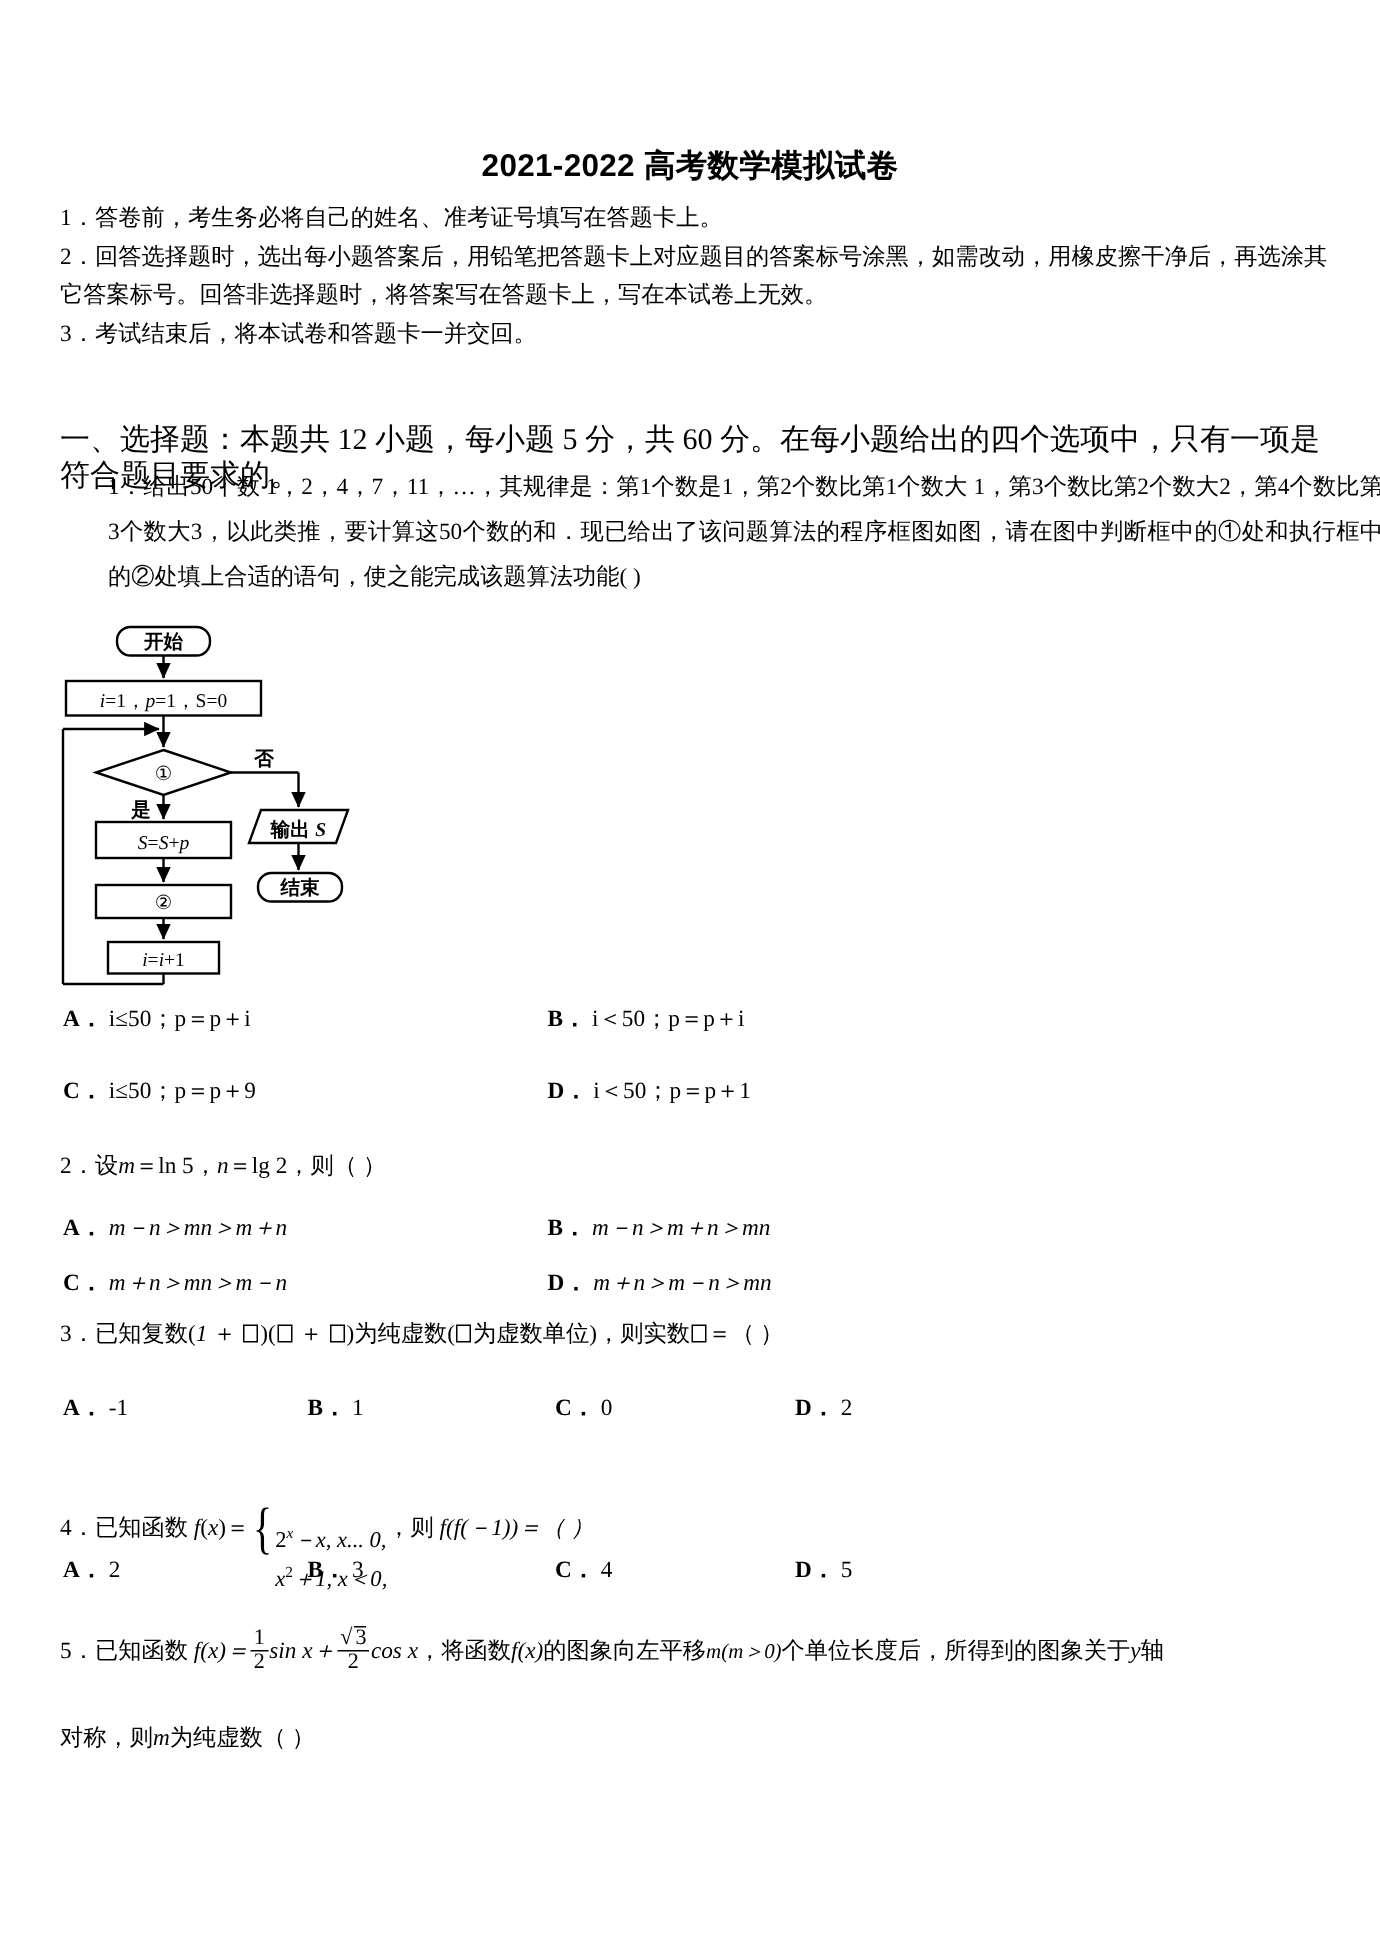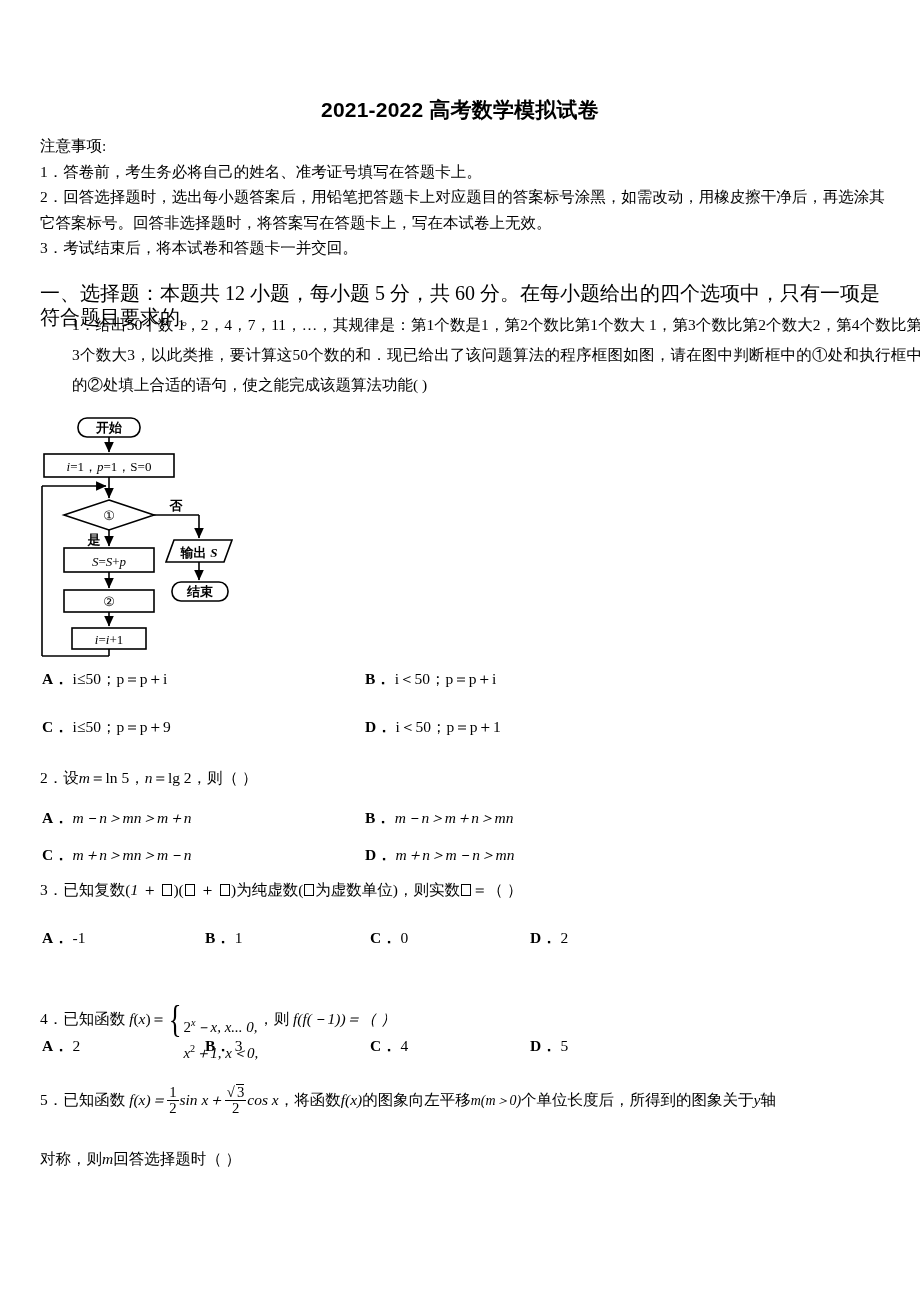--- a/index.html
+++ b/index.html
@@ -172,21 +172,20 @@
   .fc-it { font-style: italic; }
 </style>
 </head>
 <body>
 
 <div class="page">
 
   <div class="doc-title">2021-2022 高考数学模拟试卷</div>
 
   <div class="notice">
-    <div class="notice-line">注意事项:</div>
     <div class="notice-line">1．答卷前，考生务必将自己的姓名、准考证号填写在答题卡上。</div>
     <div class="notice-line">2．回答选择题时，选出每小题答案后，用铅笔把答题卡上对应题目的答案标号涂黑，如需改动，用橡皮擦干净后，再选涂其它答案标号。回答非选择题时，将答案写在答题卡上，写在本试卷上无效。</div>
     <div class="notice-line">3．考试结束后，将本试卷和答题卡一并交回。</div>
   </div>
 
   <div class="section-head">一、选择题：本题共 12 小题，每小题 5 分，共 60 分。在每小题给出的四个选项中，只有一项是符合题目要求的。</div>
 
   <div class="q q-stem" style="left:40px; top:310px; width:850px;">
     <span>1．</span><span>给出50个数 1，2，4，7，11，…，其规律是：第1个数是1，第2个数比第1个数大 1，第3个数比第2个数大2，第4个数比第3个数大3，以此类推，要计算这50个数的和．现已给出了该问题算法的程序框图如图，请在图中判断框中的①处和执行框中的②处填上合适的语句，使之能完成该题算法功能(        )</span>
   </div>
@@ -339,16 +338,16 @@
       <span class="lbl">D．</span>
       <span>5</span>
     </div>
   </div>
 
   <div class="q" style="left:40px; top:1085px; width:855px; line-height:26px;">
     <span>5．</span><span>已知函数</span>
     <span class="mi">f(x)＝</span><span class="frac"><span class="num">1</span><span class="den">2</span></span><span class="mi">sin x＋</span><span class="frac"><span class="num"><span class="radsym">√</span><span class="sqrt">3</span></span><span class="den">2</span></span><span class="mi">cos x</span><span>，将函数</span><span class="mi">f(x)</span><span>的图象向左平移</span><span class="mi" style="font-size:0.9em">m(m＞0)</span><span>个单位长度后，所得到的图象关于</span><span class="mi">y</span><span>轴</span>
   </div>
   <div class="q" style="left:40px; top:1144px; width:855px;">
-    <span>对称，则</span><span class="mi">m</span><span>回答选择题时（    ）</span>
+    <span>对称，则</span><span class="mi">m</span><span>为纯虚数（    ）</span>
   </div>
 
 </div>
 
 </body></html>

